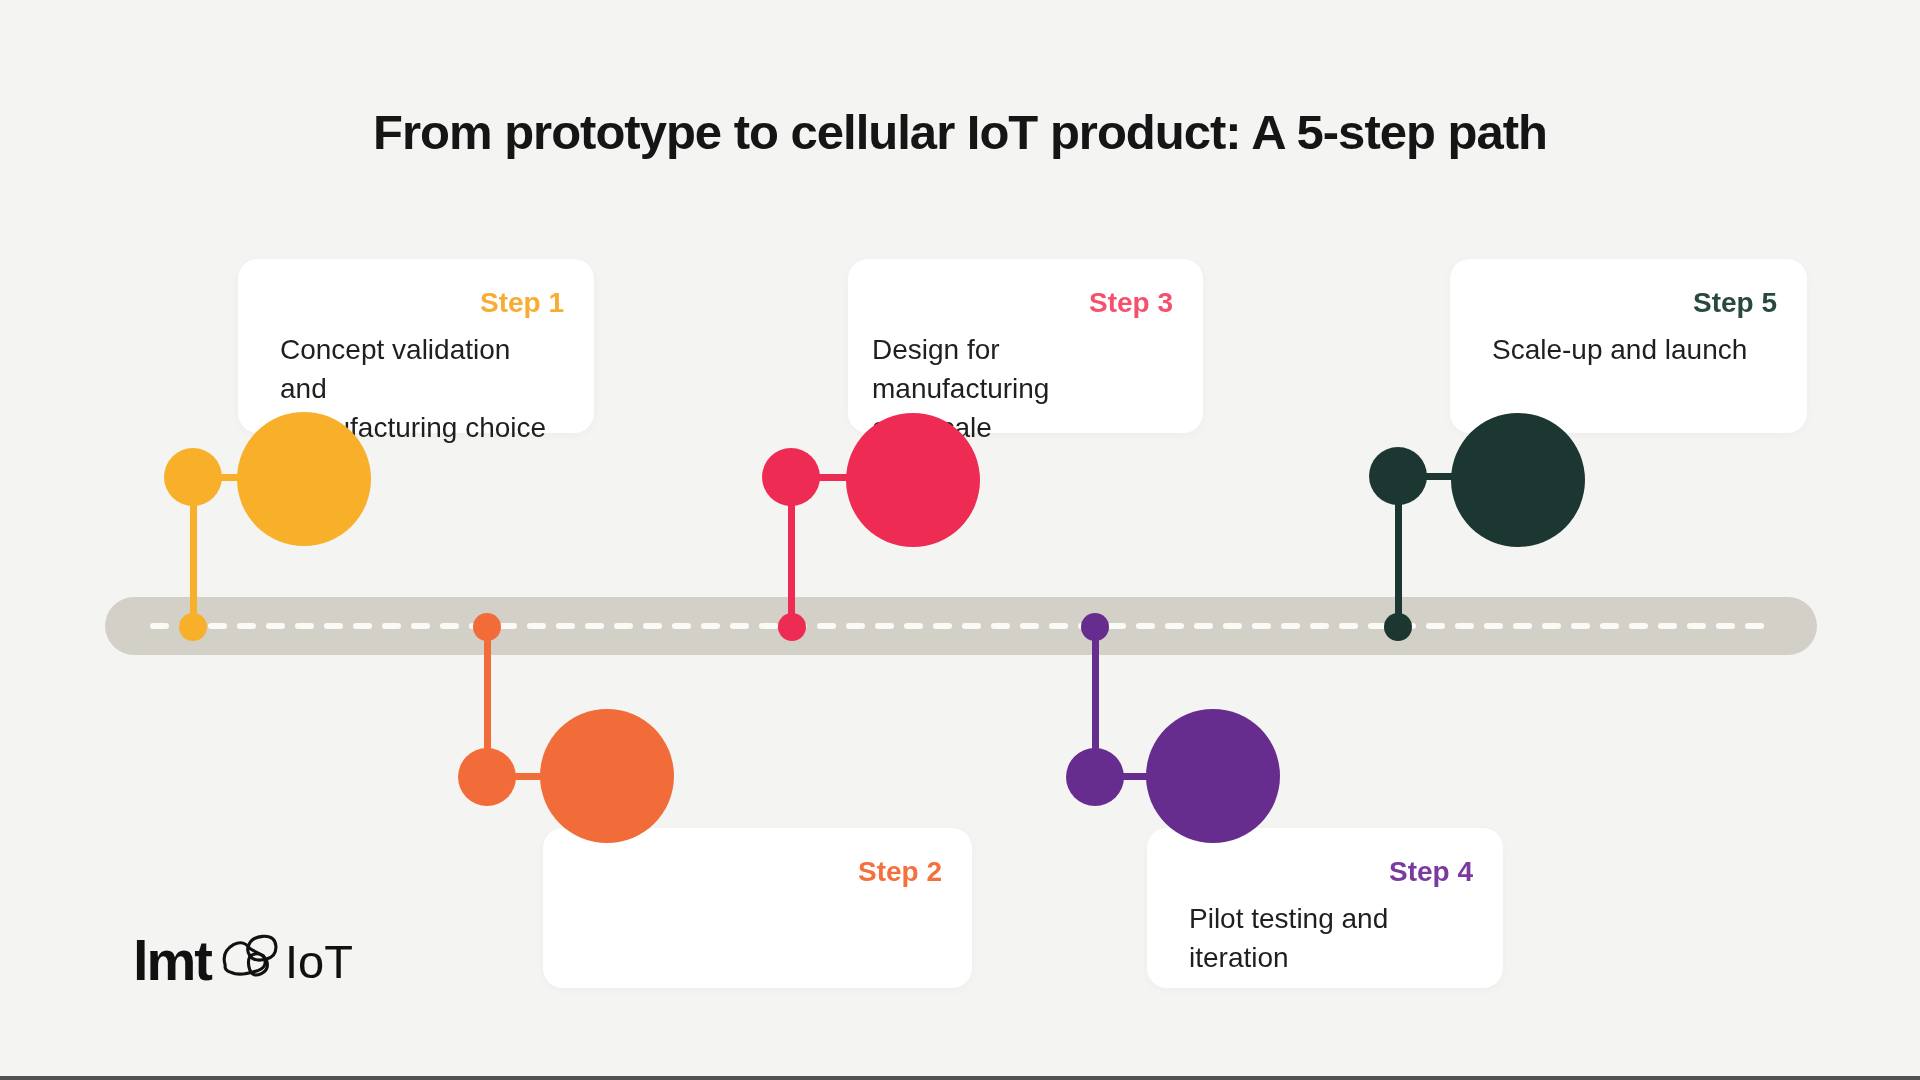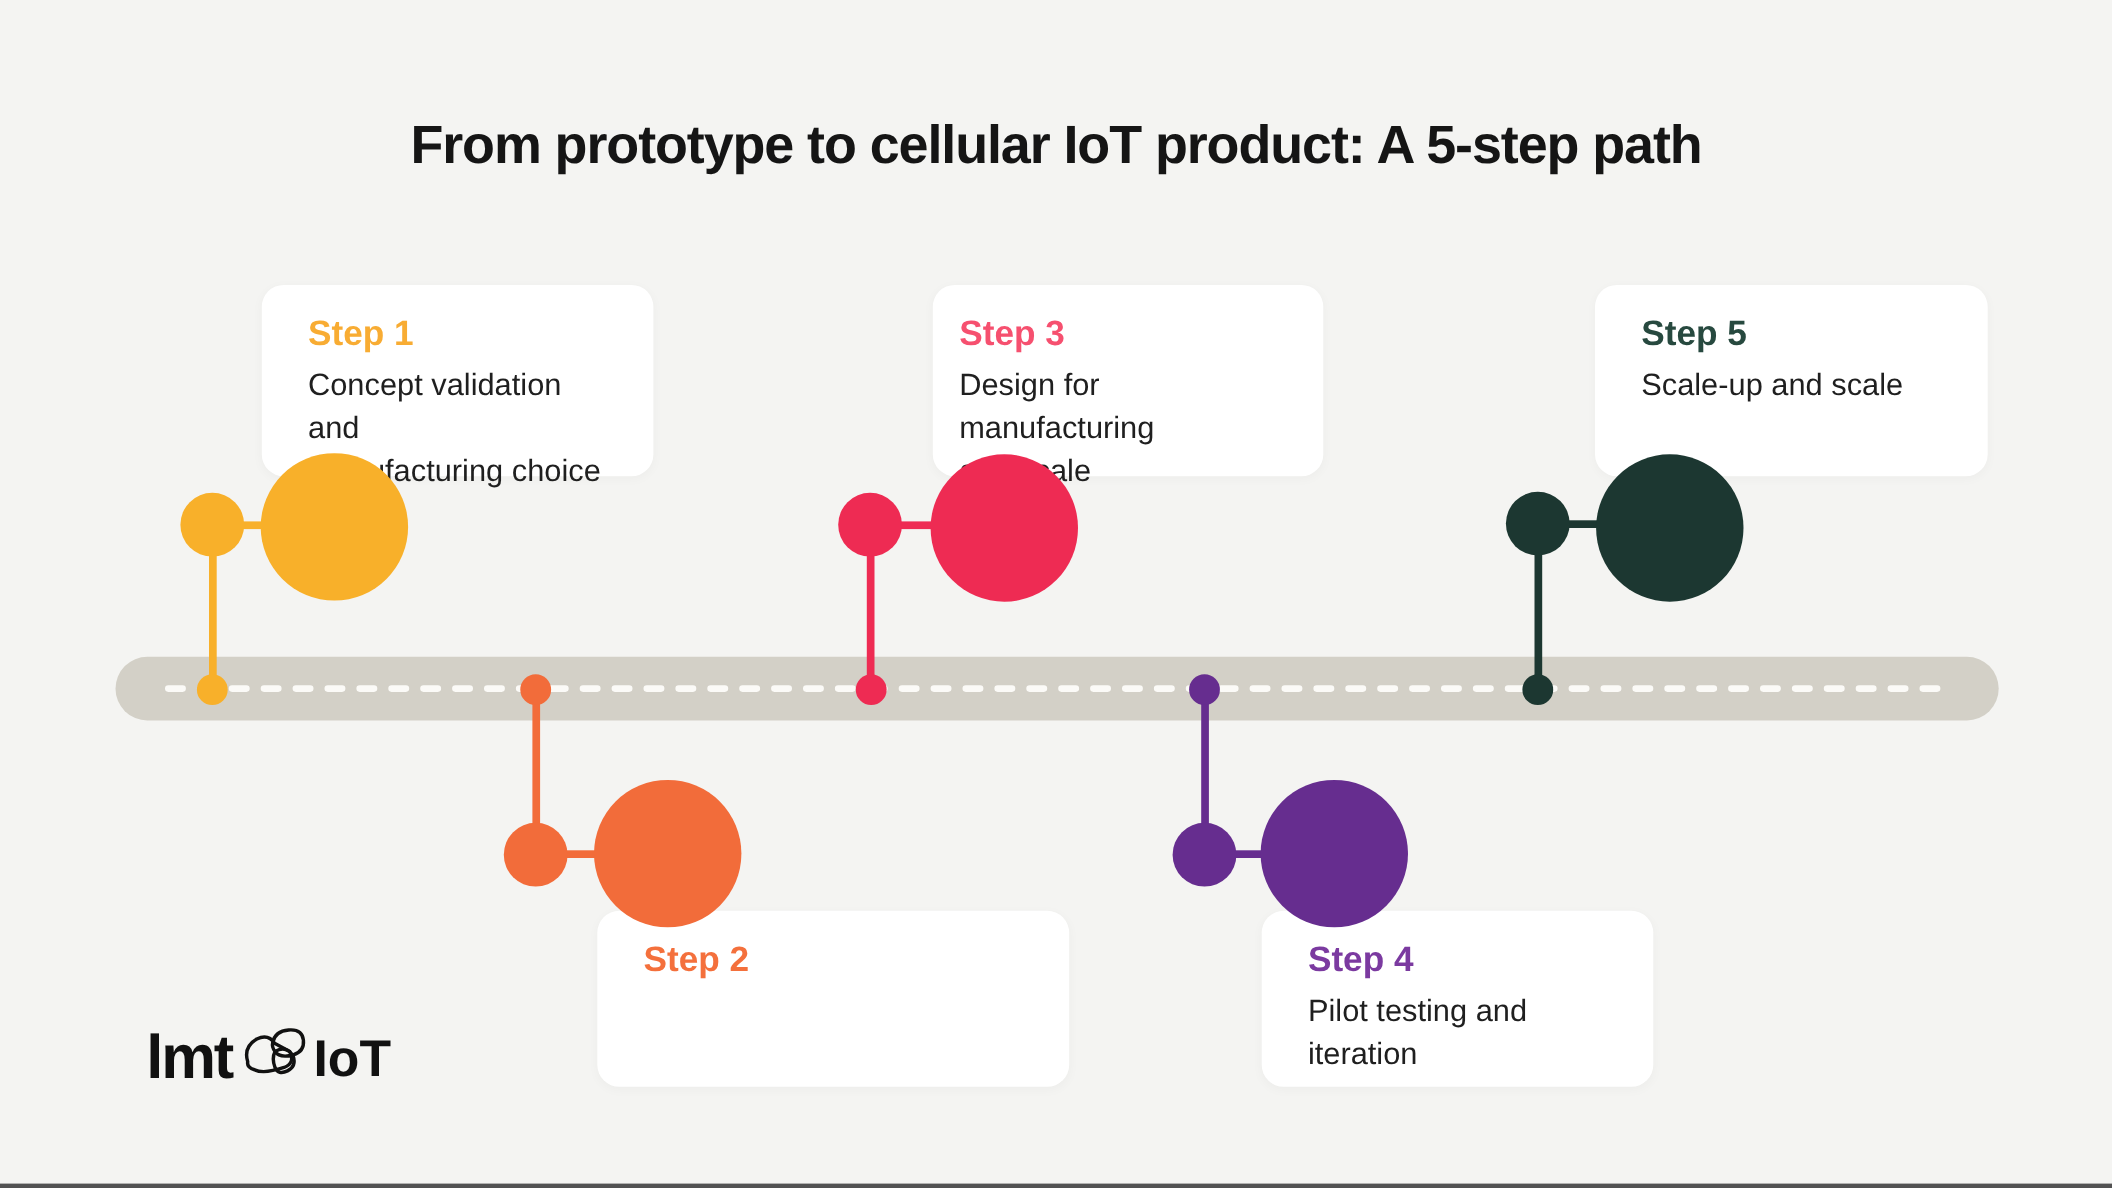--- a/index.html
+++ b/index.html
@@ -23,21 +23,21 @@
   .dot   { position:absolute; width:28px; height:28px; border-radius:50%; z-index:4; }
   .vline { position:absolute; width:7px; z-index:2; }
   .stub  { position:absolute; height:7px; z-index:3; }
   .small { position:absolute; width:58px; height:58px; border-radius:50%; z-index:3; }
   .big   { position:absolute; width:134px; height:134px; border-radius:50%; z-index:3; }
   .card  {
     position:absolute; background:#FFFFFF; border-radius:20px;
     padding:28px 30px 0 42px; box-sizing:border-box; z-index:2;
     box-shadow:0 2px 10px rgba(0,0,0,0.03);
   }
-  .step-label { font-size:32px; font-weight:700; line-height:32px; }
+  .step-label { font-size:28px; font-weight:700; line-height:32px;text-align:right; }
   .step-desc  { font-size:28px; font-weight:400; line-height:39px; color:#1F1F1F;
                 margin-top:11px; white-space:pre-line; }
   
   .s1-dot{left:179px;top:613px;} .s1-vline{left:190px;top:477px;height:150px;}
   .s1-small{left:164px;top:448px;} .s1-big{left:237px;top:412px;}
   .s1-stub{left:193px;top:474px;width:111px;}
   .s1-card{left:238px;top:259px;width:356px;height:174px;}
 
   .s2-dot{left:473px;top:613px;} .s2-vline{left:484px;top:627px;height:150px;}
   .s2-small{left:458px;top:748px;} .s2-big{left:540px;top:709px;}
@@ -57,21 +57,21 @@
   .s5-dot{left:1384px;top:613px;} .s5-vline{left:1395px;top:476px;height:151px;}
   .s5-small{left:1369px;top:447px;} .s5-big{left:1451px;top:413px;}
   .s5-stub{left:1398px;top:473px;width:120px;}
   .s5-card{left:1450px;top:259px;width:357px;height:174px;}
 
   
   .logo { position:absolute; left:133px; top:930px; height:62px;
           display:flex; align-items:center; color:#111111; z-index:2;text-align:center; }
   .logo-lmt { font-size:56px; font-weight:700; letter-spacing:-2px; line-height:1; }
   .logo-doodle { width:62px; height:52px; margin:0 4px 8px 8px; }
-  .logo-iot { font-size:47px; font-weight:700; line-height:1; }
+  .logo-iot { font-size:47px; font-weight:400; line-height:1; }
 
   .bottom-edge { position:absolute; left:0; bottom:0; width:1920px; height:4px;
                  background:#525252; z-index:5; }
 </style>
 </head>
 <body>
 
 <div class="canvas" style="background-color: rgb(244, 244, 242);">
 
   <div class="title" style="color: rgb(21, 21, 21);">From prototype to cellular IoT product: A 5-step path</div>
@@ -127,21 +127,21 @@
     <div class="vline s4-vline" style="background-color: rgb(102, 45, 143);"></div>
     <div class="stub s4-stub" style="background-color: rgb(102, 45, 143);"></div>
     <div class="small s4-small" style="background-color: rgb(102, 45, 143);"></div>
     <div class="big s4-big" style="background-color: rgb(102, 45, 143);"></div>
     <div class="dot s4-dot" style="background-color: rgb(102, 45, 143);"></div>
   </div>
 
   <div>
     <div class="card s5-card">
       <div class="step-label" style="color: rgb(39, 73, 63);">Step 5</div>
-      <div class="step-desc">Scale-up and scale</div>
+      <div class="step-desc">Scale-up and launch</div>
     </div>
     <div class="vline s5-vline" style="background-color: rgb(28, 55, 49);"></div>
     <div class="stub s5-stub" style="background-color: rgb(28, 55, 49);"></div>
     <div class="small s5-small" style="background-color: rgb(28, 55, 49);"></div>
     <div class="big s5-big" style="background-color: rgb(28, 55, 49);"></div>
     <div class="dot s5-dot" style="background-color: rgb(28, 55, 49);"></div>
   </div>
 
   <div class="logo">
     <span class="logo-lmt">lmt</span>

